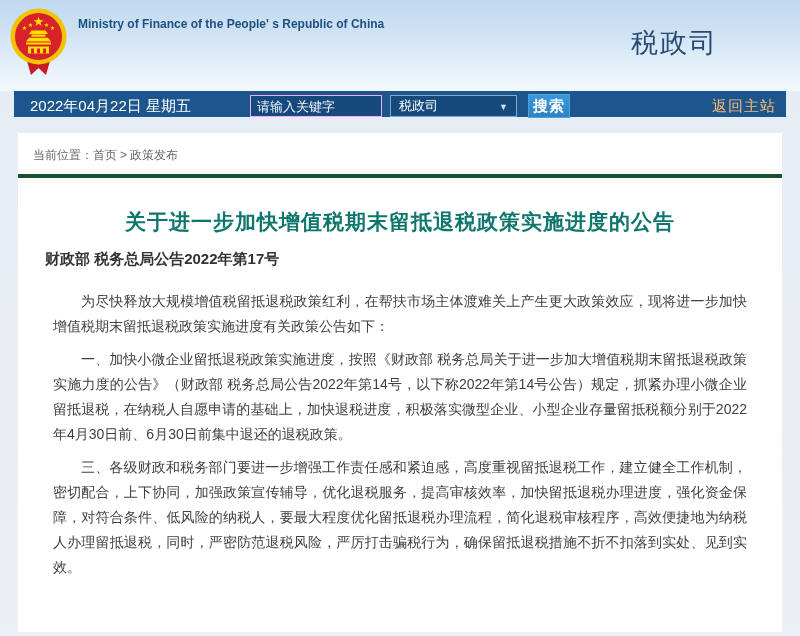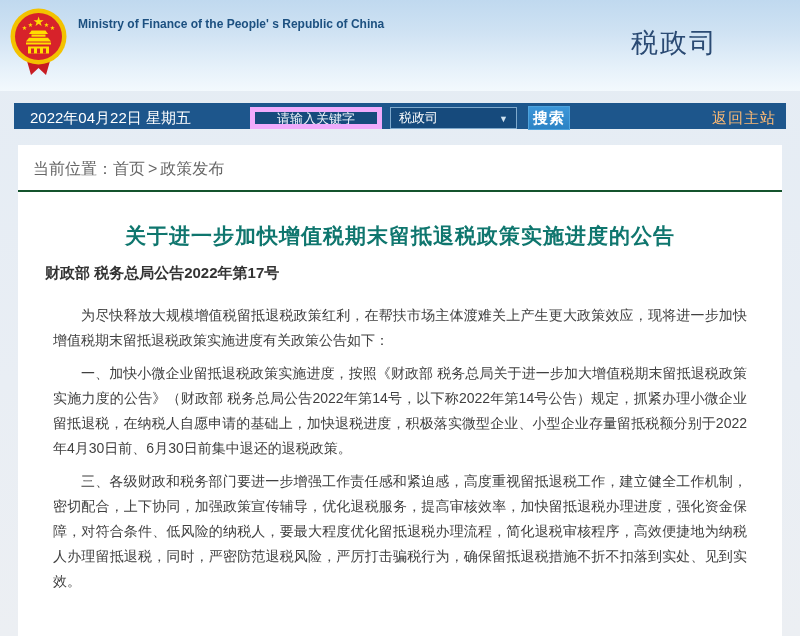--- a/index.html
+++ b/index.html
@@ -22,31 +22,31 @@
   }
   .site-subtitle {
     font-size: 12px; font-weight: bold; color: #1c5080; margin-top: 2px; white-space: nowrap;
   }
   .dept-name {
     position: absolute; right: 82px; top: 25px;
     font-size: 27px; color: #2a4a73; letter-spacing: 2px;
   }
   
   .navbar {
-    position: relative; width: 772px; height: 26px; margin: 12px auto;
+    position: relative; width: 772px; height: 26px; margin: 0 auto;
     background: #1d568c;
   }
   .nav-date {
     position: absolute; left: 16px; top: 0; line-height: 30px;
     color: #ffffff; font-size: 15px; white-space: nowrap;
   }
   .search-input {
     position: absolute; left: 236px; top: 4px; width: 132px; height: 22px;
-    background: #164a7c; border: 5px solid #f0abfc; color: #ffffff;
-    font-size: 13px; padding: 0 22px; outline: none;
+    background: #164a7c; border: 1px solid #f0abfc; color: #ffffff;
+    font-size: 13px; padding: 0 6px; outline: none;
     font-family: "Liberation Sans", "DejaVu Sans", sans-serif;
   }
   .search-input::placeholder { color: #f0f6fb; opacity: 1; }
   .scope-select {
     position: absolute; left: 376px; top: 4px; width: 127px; height: 22px;
     background: #164a7c; border: 1px solid #7fa9cc; color: #ffffff;
     font-size: 13px; line-height: 20px; padding: 0 8px; cursor: pointer;
   }
   .scope-caret {
     position: absolute; right: 8px; top: 1px; font-size: 9px; color: #cfe2f0; line-height: 20px;
@@ -61,22 +61,22 @@
   .home-link {
     position: absolute; right: 10px; top: 0; line-height: 30px;
     color: #fdba74; font-size: 15px; text-decoration: none; letter-spacing: 1px;
   }
   
   .panel {
     width: 764px; height: 499px; margin: 16px auto 0; background: #ffffff;
     overflow: hidden;
   }
   .breadcrumb {
-    padding: 14px 15px 10px; font-size: 16px; color: #666666;
-    border-bottom: 2px solid #14532d;
+    padding: 14px 15px 10px; font-size: 12px; color: #666666;
+    border-bottom: 4px solid #14532d;
   }
   .breadcrumb a { color: #666666; text-decoration: none; }
   .crumb-sep { margin: 0 3px; }
   article { padding: 0 27px; }
   .article-title {
     margin-top: 30px; text-align: center; font-size: 21px; font-weight: bold;
     color: #0f766e; letter-spacing: 1px;
   }
   .doc-number {
     margin-top: 14px; text-align: left; font-size: 15px; font-weight: bold;

